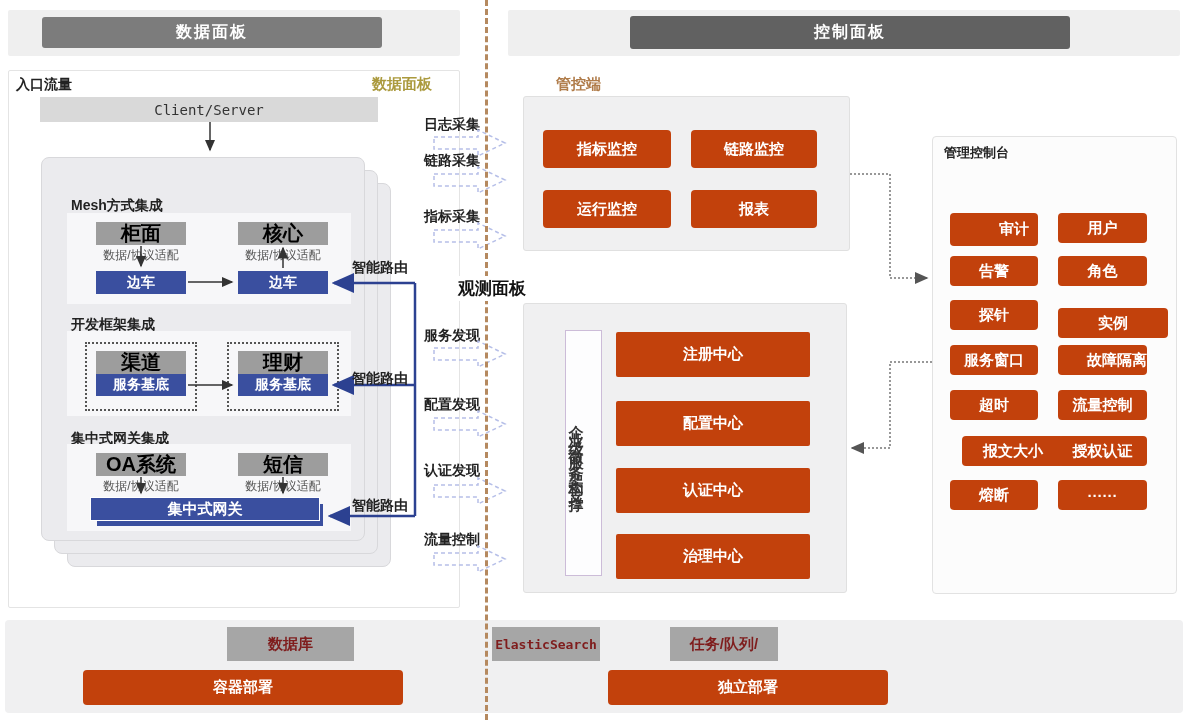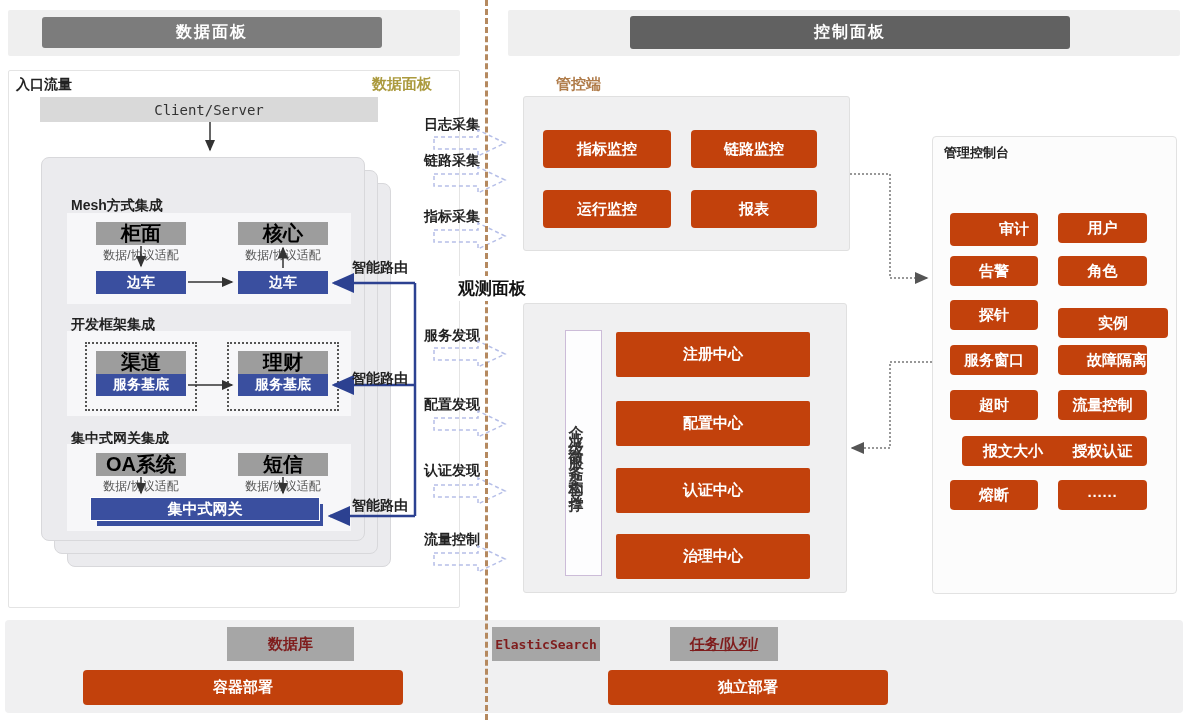--- a/index.html
+++ b/index.html
@@ -139,21 +139,21 @@
   <div class="abs c bluebtn" style="left:950px;top:390px;width:88px;height:30px;">超时</div>
   <div class="abs c bluebtn" style="left:1058px;top:390px;width:89px;height:30px;">流量控制</div>
   <div class="abs c bluebtn" style="left:950px;top:436px;width:102px;height:30px;margin-left:12px;">报文大小</div>
   <div class="abs c bluebtn" style="left:1058px;top:436px;width:89px;height:30px;">授权认证</div>
   <div class="abs c bluebtn" style="left:950px;top:480px;width:88px;height:30px;">熔断</div>
   <div class="abs c bluebtn" style="left:1058px;top:480px;width:89px;height:30px;">······</div>
 
   <div class="abs" style="left:5px;top:620px;width:1178px;height:93px;background:#f0f0f1;border-radius:4px;"></div>
   <div class="abs c grayslab" style="left:227px;top:627px;width:127px;height:34px;">数据库</div>
   <div class="abs c grayslab" style="left:492px;top:627px;width:108px;height:34px;font-family:'DejaVu Sans Mono',monospace;font-size:13px;">ElasticSearch</div>
-  <div class="abs c grayslab" style="left:670px;top:627px;width:108px;height:34px;text-decoration:underline;">任务/队列/</div>
+  <div class="abs c grayslab" style="left:670px;top:627px;width:108px;height:34px;">任务/队列/</div>
   <div class="abs c bluebtn" style="left:83px;top:670px;width:320px;height:35px;">容器部署</div>
   <div class="abs c bluebtn" style="left:608px;top:670px;width:280px;height:35px;">独立部署</div>
 
   <svg class="abs overlay" style="left:0;top:0;" width="1189" height="720">
     <defs>
       <marker id="mBlack" markerWidth="8" markerHeight="7" refX="7" refY="3.5" orient="auto">
           <path d="M0,0 L8,3.5 L0,7 z" fill="#333"></path>
         </marker>
       <marker id="mBlue" markerWidth="9" markerHeight="8" refX="8" refY="4" orient="auto">
           <path d="M0,0 L9,4 L0,8 z" fill="#2c4191"></path>

